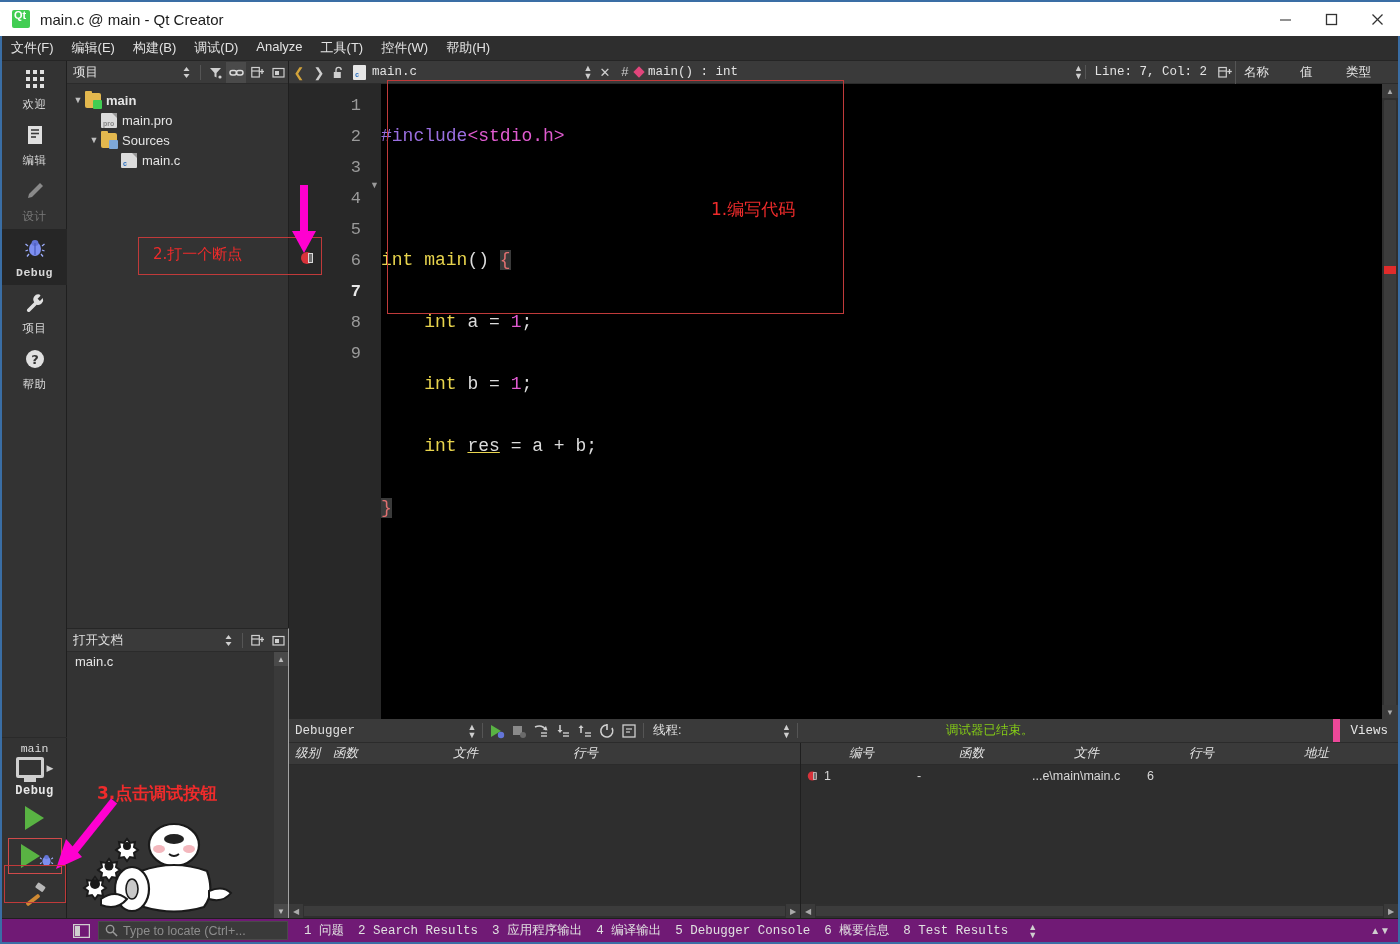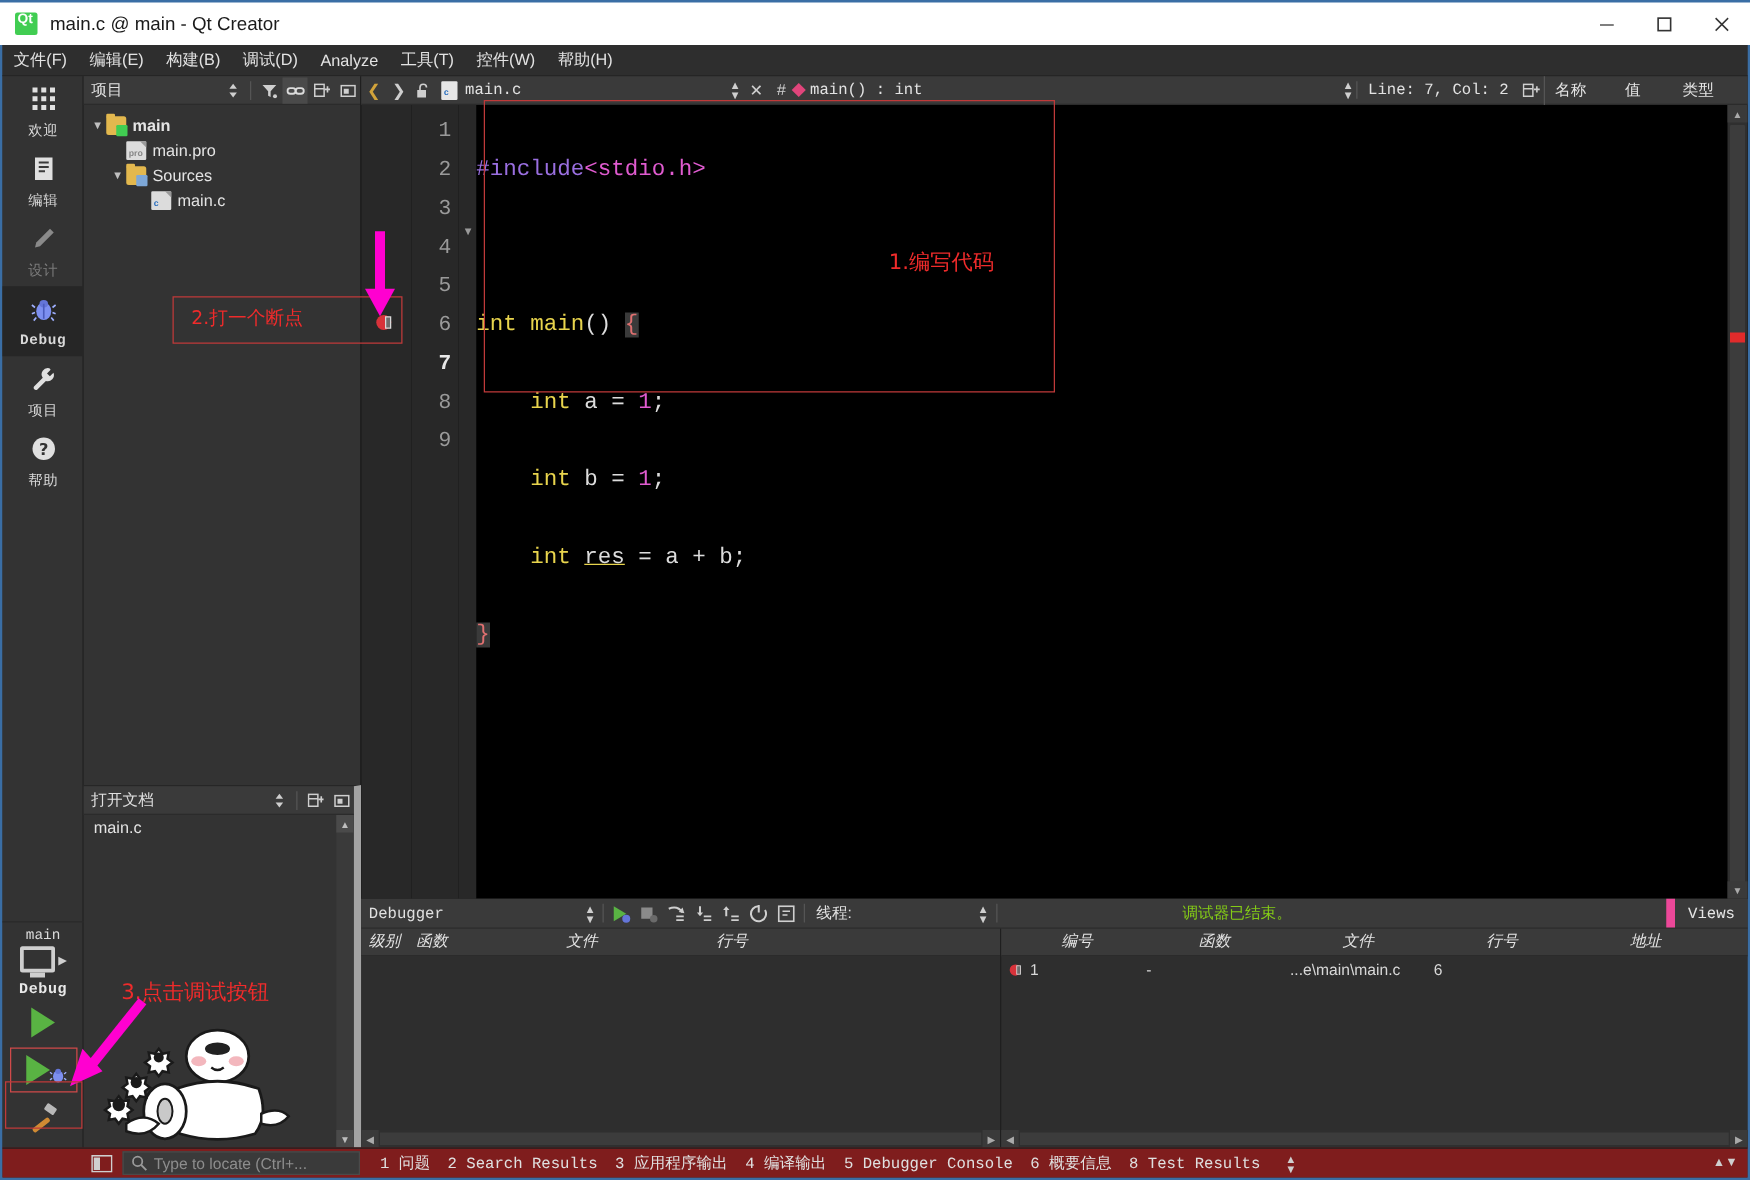--- a/index.html
+++ b/index.html
@@ -38,21 +38,21 @@
   .tb-controls { margin-left: auto; display: flex; height: 36px; }
   .tb-btn {
     width: 46px; height: 36px; display: flex; align-items: center;
     justify-content: center; color: #333; font-size: 14px;
   }
   .tb-btn svg { display: block; }
 
   
   .menubar {
     position: absolute; top: 36px; left: 0; right: 0; height: 25px;
-    background: #2e2e2e; display: flex; align-items: center;
+    background: #2e2e2e; display: flex; 
     border-bottom: 1px solid #252525;
   }
   .menu-item {
     font-size: 13px; color: #e3e3e3; padding: 3px 9px; white-space: nowrap;
   }
 
   
   .modebar {
     position: absolute; top: 61px; left: 0; width: 65px; bottom: 24px;
     background: #333333; border-right: 1px solid #1f1f1f;
@@ -124,36 +124,36 @@
   .ic-file .corner { position:absolute; right:0; top:0; border-left:5px solid transparent;
                      border-top:5px solid #9a9a9a; }
   .ic-file .tag { position:absolute; left:2px; bottom:1px; font-size:7px; color:#2a6fbf;
                   font-weight:bold; line-height:7px; }
   .tname { white-space: nowrap; }
   .tname.bold { font-weight: bold; }
 
   
   .opendocs {
     position: absolute; left: 65px; width: 222px; bottom: 24px; height: 290px;
-    background: #333333; border-top: 1px solid #262626; border-right: 6px solid #a3a3a3;
+    background: #333333; border-top: 1px solid #262626; border-right: 1px solid #a3a3a3;
     display: flex; flex-direction: column; margin-top: 41px;
   }
   .od-list { flex: 1; position: relative; overflow: hidden; }
   .od-item { font-size: 13px; color: #e4e4e4; padding: 2px 8px; }
   .od-scroll { position: absolute; right: 0; top: 0; bottom: 0; width: 14px;
                background: #3a3a3a; }
   .od-scroll .arw { height: 14px; display: flex; align-items: center;
                     justify-content: center; color: #bdbdbd; font-size: 8px;
                     background: #4a4a4a; }
   .od-scroll .arw.bot { position: absolute; bottom: 0; left: 0; right: 0; }
 
   
   .anno3 { position: absolute; left: 30px; top: 130px; font-size: 17px;
            color: #ef2b2b; white-space: nowrap;
-           font-family: "DejaVu Sans", sans-serif; }
+           font-family: "DejaVu Sans", sans-serif; font-weight: bold; }
   .mascot { position: absolute; left: 12px; bottom: 4px; }
 
   
   .editor-wrap {
     position: absolute; left: 287px; top: 61px; right: 0; height: 658px;
     background: #232323;
   }
   .edtoolbar {
     height: 23px; background: #3a3a3a; display: flex; align-items: center;
     border-bottom: 1px solid #2b2b2b;
@@ -247,21 +247,21 @@
         align-items:center; gap:5px; }
   .hscroll { position:absolute; left:0; right:0; bottom:0; height:14px;
              background:#2f2f2f; display:flex; align-items:center; }
   .hscroll .arw { width:14px; height:14px; background:#3a3a3a; display:flex;
                   align-items:center; justify-content:center; color:#aaa; font-size:8px; }
   .hscroll .thumb { flex:1; height:10px; background:#3c3c3c; margin:0 1px; }
 
   
   .statusbar {
     position: absolute; left: 0; right: 0; bottom: 0; height: 24px;
-    background: #7f1d1d; border-top: 1px solid #1f1f1f;
+    background: #701a75; border-top: 1px solid #1f1f1f;
     display: flex; align-items: center;
   }
   .sb-sidetoggle { width: 22px; height: 18px; margin-left: 68px;
                    display:flex; align-items:center; justify-content:center; }
   .locate {
     margin-left: 6px; width: 190px; height: 19px; background: #3a3a3a;
     border: 1px solid #4a4a4a; display: flex; align-items: center;
     gap: 5px; padding-left: 6px; color: #8d8d8d; font-size: 12.5px;
   }
   .sb-tabs { display: flex; align-items: center; gap: 14px; margin-left: 16px; }

